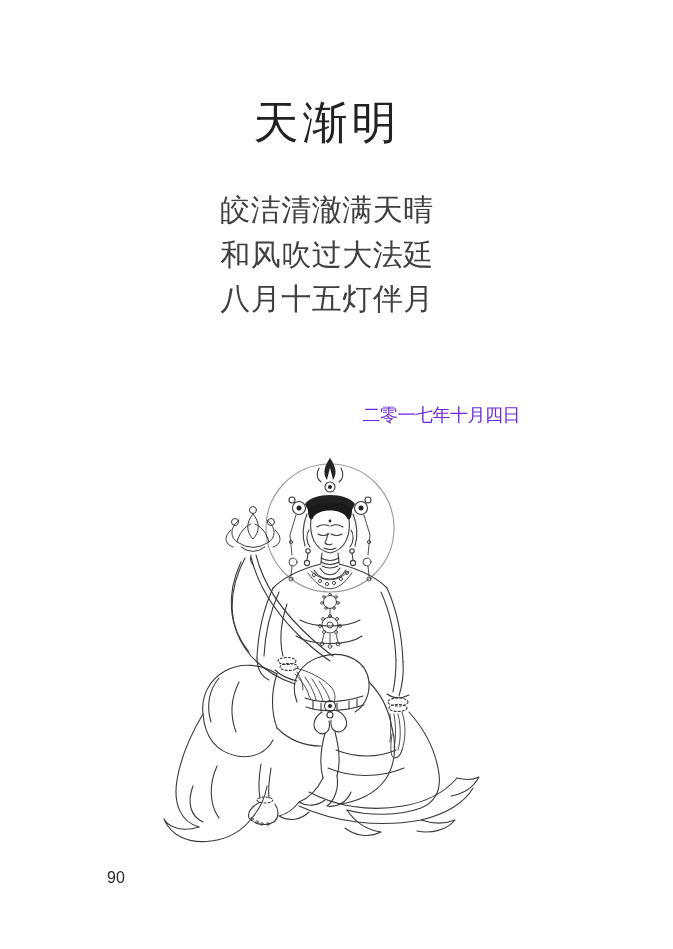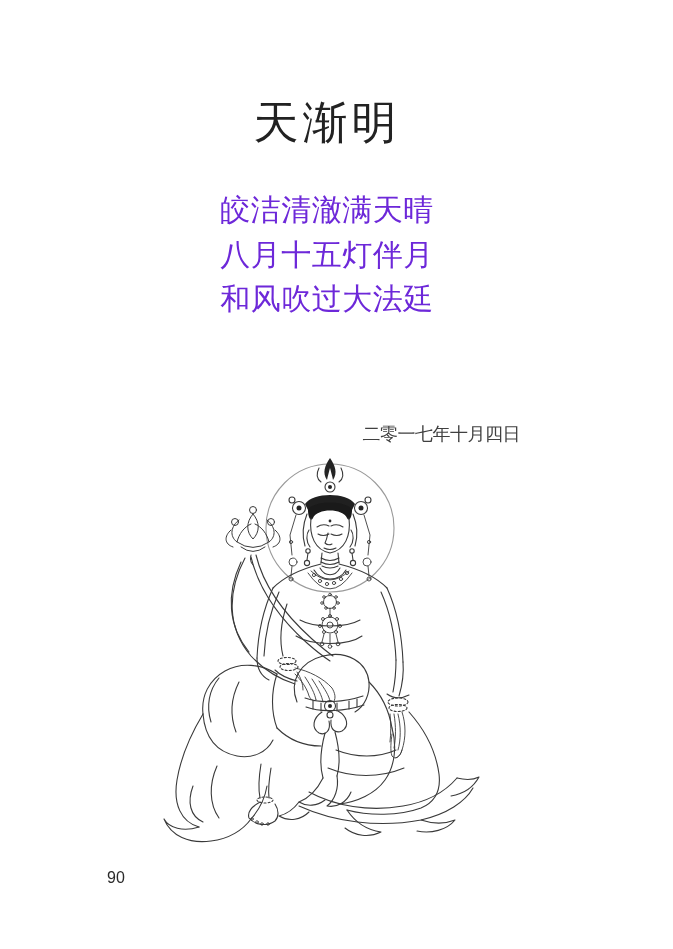--- a/index.html
+++ b/index.html
@@ -6,46 +6,46 @@
   .page{
     position:relative;width:673px;height:949px;background:#ffffff;overflow:hidden;
     font-family:"DejaVu Serif","Liberation Serif",serif;color:#232323;padding-left:10px;
   }
   .title{
     position:absolute;top:96px;left:0;width:654px;text-align:center;
     font-size:45px;line-height:54px;letter-spacing:4px;font-weight:500;color:#222;
   }
   .poem{
     position:absolute;top:188px;left:0;width:654px;text-align:center;
-    font-size:30px;line-height:44.5px;letter-spacing:0.5px;color:#6d28d9;
+    font-size:30px;line-height:44.5px;letter-spacing:0.5px;color:#404040;
   }
   .date-line{
-    position:absolute;top:421px;right:163px;
-    font-size:18px;line-height:26px;letter-spacing:-0.5px;color:#404040;
+    position:absolute;top:402px;right:163px;
+    font-size:18px;line-height:26px;letter-spacing:-0.5px;color:#6d28d9;
   }
   .page-number{
     position:absolute;left:107px;top:869px;
     font-family:"Liberation Sans","DejaVu Sans",sans-serif;
     font-size:16px;color:#2b2b2b;
   }
   .art{position:absolute;left:160px;top:450px;width:320px;height:400px;}
   .art svg{display:block;width:100%;height:100%;}
   .art path,.art circle,.art ellipse,.art polyline{vector-effect:non-scaling-stroke;}
 </style>
 </head>
 <body>
 
 <div class="page">
 
   <div class="title">天渐明</div>
 
   <div class="poem">
     <div>皎洁清澈满天晴</div>
+    <div>和风吹过大法廷</div>
     <div>八月十五灯伴月</div>
-    <div>和风吹过大法廷</div>
   </div>
 
   <div class="date-line">二零一七年十月四日</div>
 
   <div class="art">
     <svg viewBox="0 0 320 400" fill="none" stroke="#3a3a3a" stroke-width="1.1" stroke-linecap="round" stroke-linejoin="round">
 
       <circle cx="170" cy="78" r="64" stroke="#9a9a9a" stroke-width="1.1"></circle>
 
       <g stroke-width="1">

